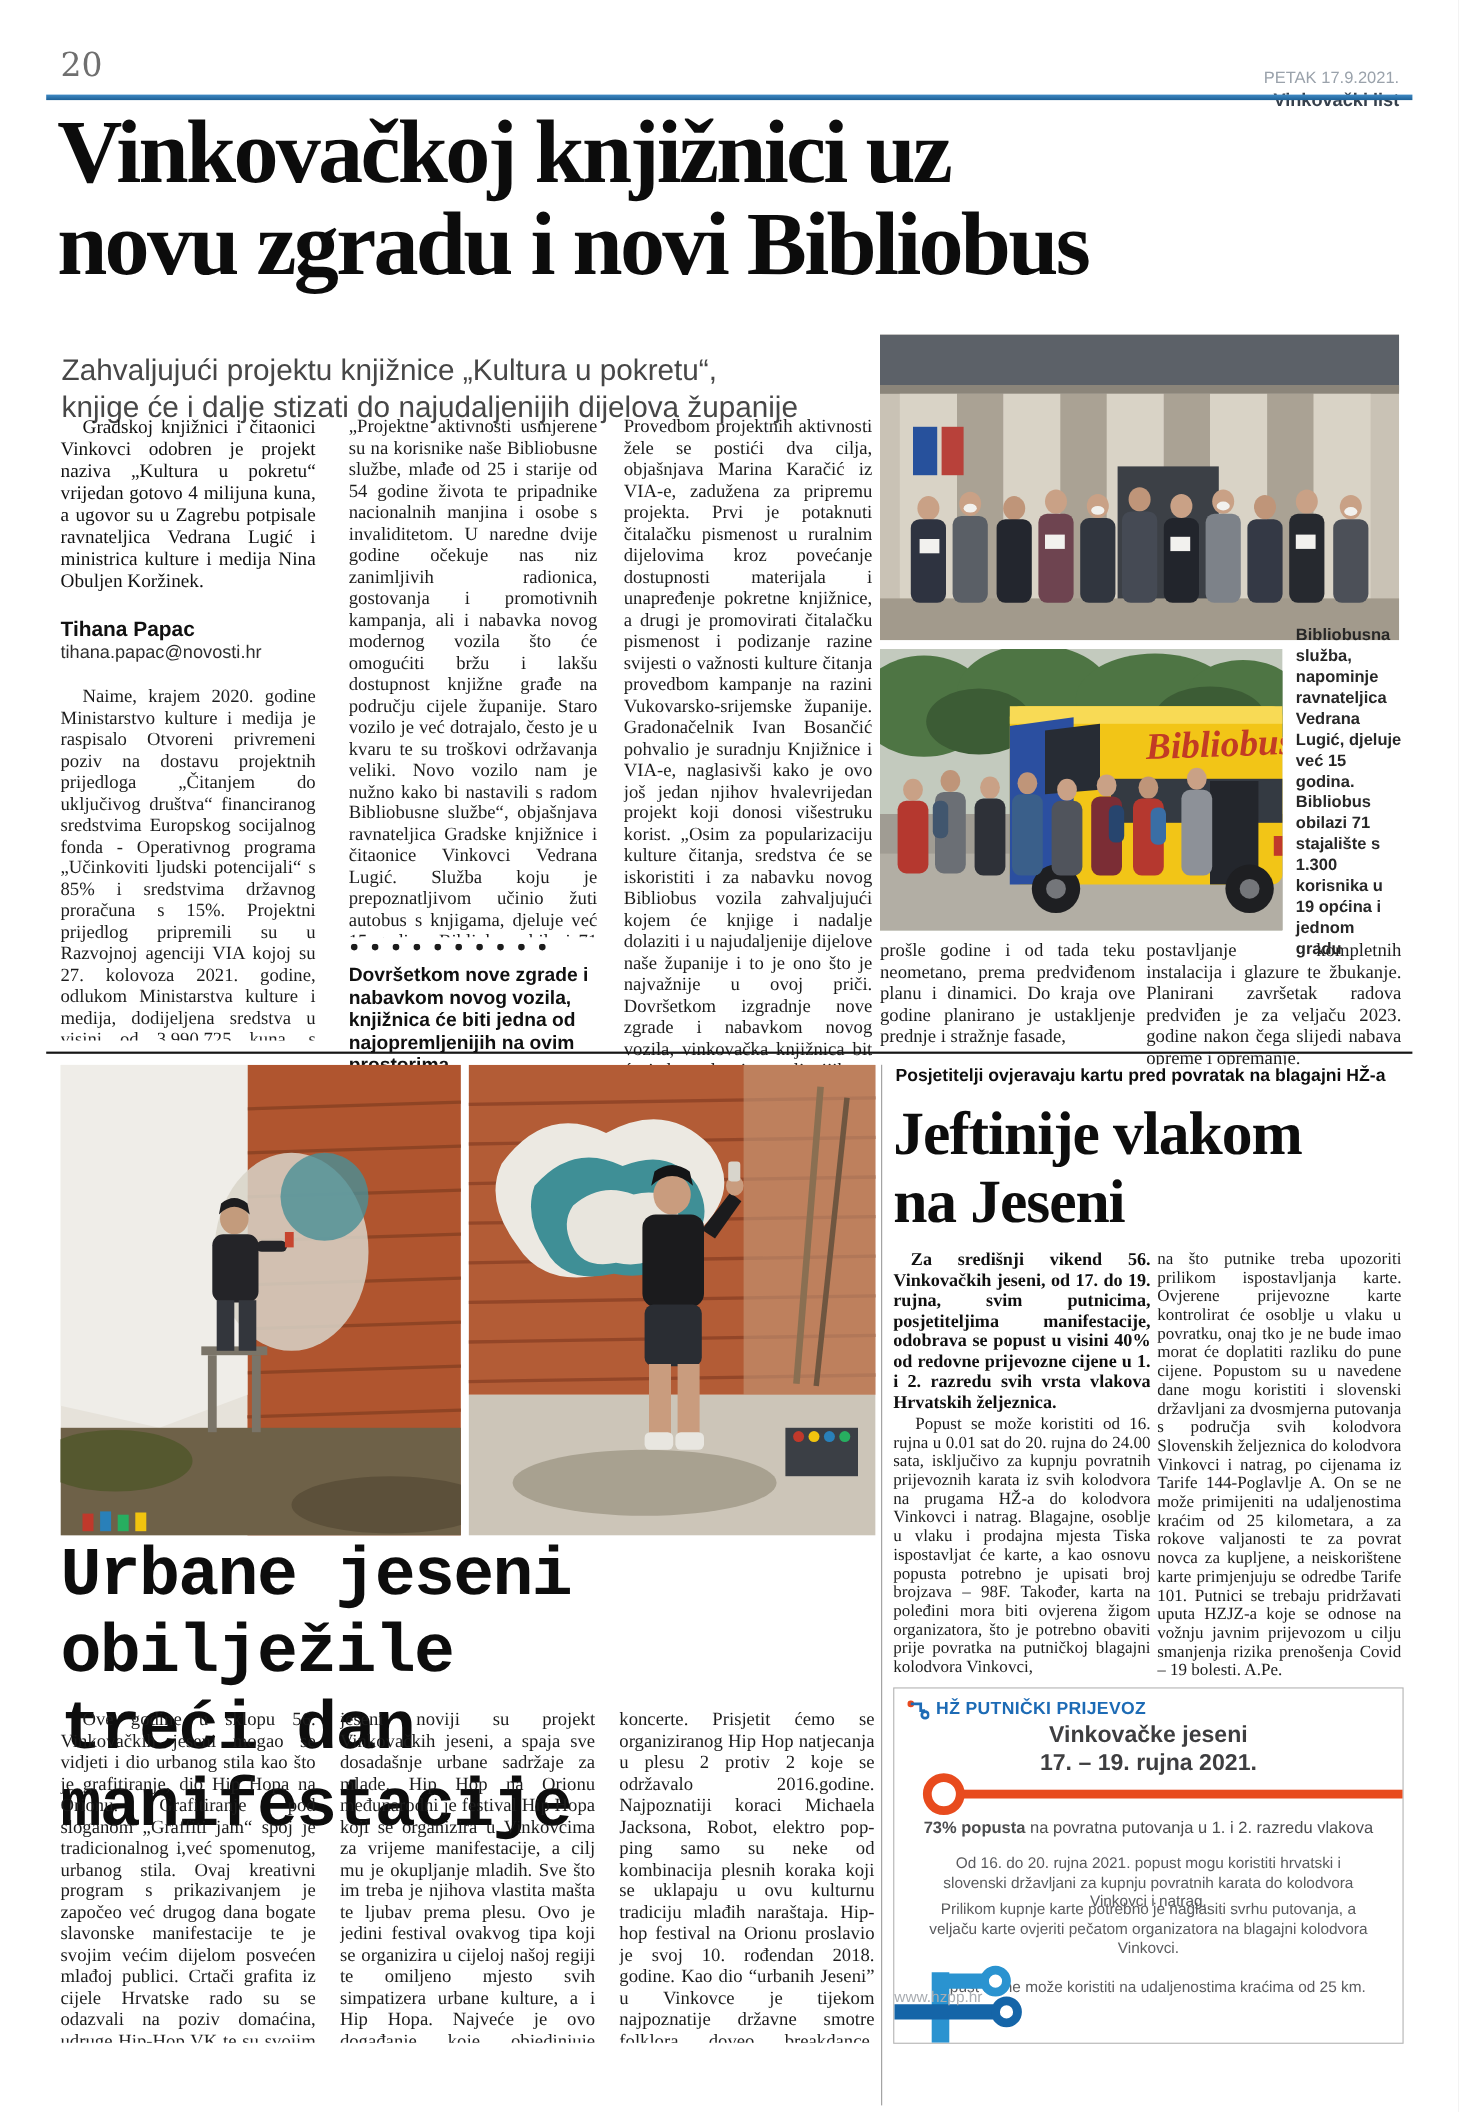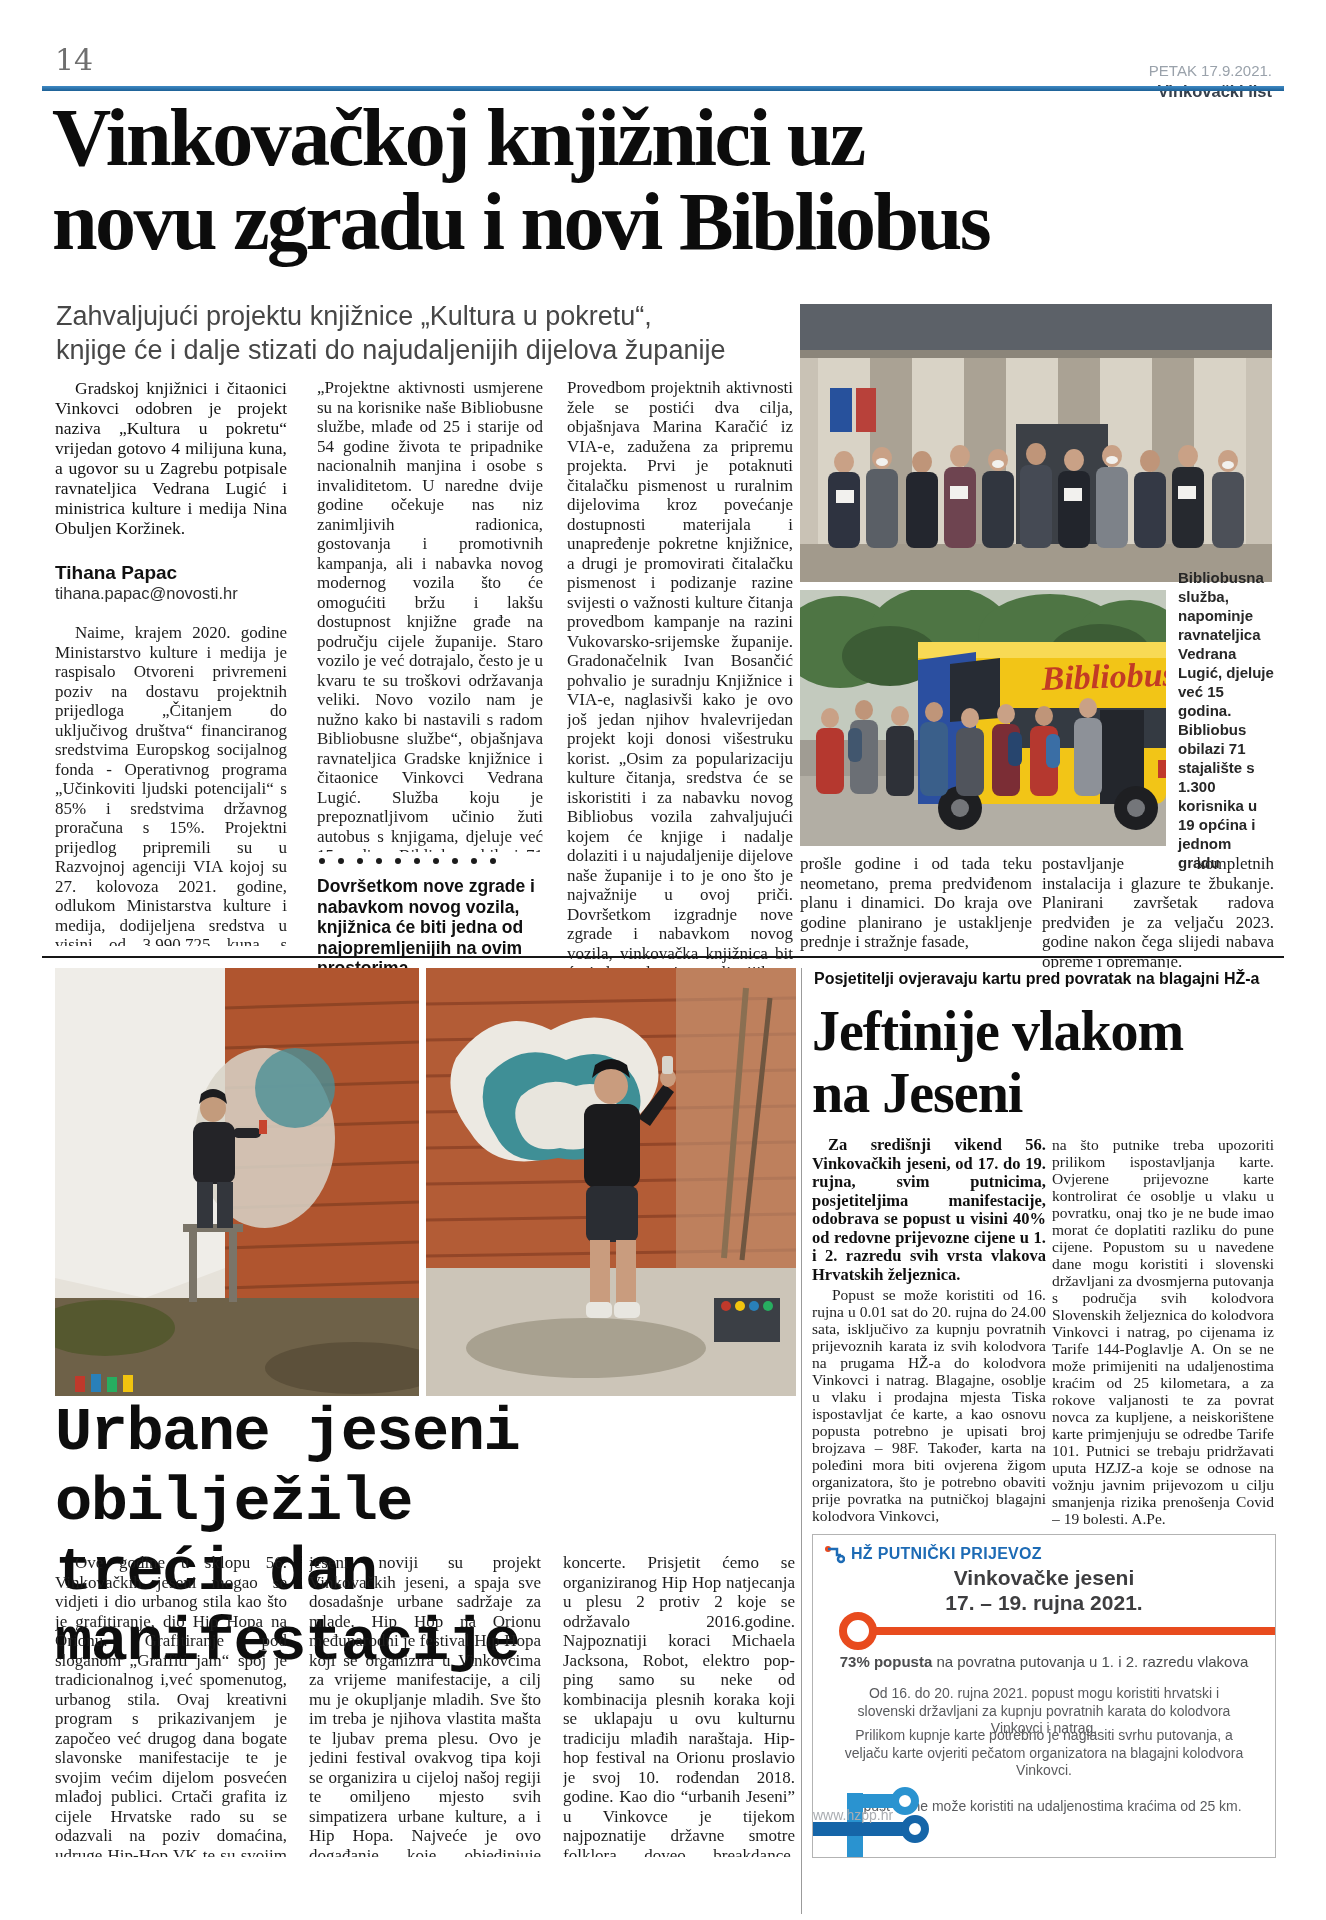--- a/index.html
+++ b/index.html
@@ -6,21 +6,21 @@
   .page{position:relative;width:1326px;height:1920px;background:#ffffff;margin:0 auto;
         font-family:"Liberation Serif",serif;overflow:hidden;}
   .abs{position:absolute;}
   .pageno{font-family:"DejaVu Serif",serif;font-size:30px;color:#6f6f6f;font-weight:400;}
   .hdr-right{text-align:right;font-family:"Liberation Sans",sans-serif;line-height:1.25;margin-top:16px;}
   .hdr-date{font-size:15px;color:#9aa2ab;}
   .hdr-pub{font-size:16.5px;color:#36404c;font-weight:bold;}
   .bluerule{background:linear-gradient(#3f8ac4,#1d6096);}
   .h1{font-family:"Liberation Serif",serif;font-weight:bold;color:#0c0c0c;
       font-size:82px;line-height:84px;letter-spacing:-2.5px;}
-  .subhead{font-family:"Liberation Sans",sans-serif;font-size:27px;line-height:34px;color:#474747;}
+  .subhead{font-family:"Liberation Sans",sans-serif;font-size:27px;line-height:34px;color:#474747;margin-top:20px;}
   .body{font-size:17px;line-height:19.5px;text-align:justify;color:#1d1d1d;overflow:hidden;}
   .lead{font-weight:normal;font-size:17.5px;line-height:20px;text-align:justify;color:#111;text-indent:20px;}
   .indent{text-indent:20px;}
   .byline-name{font-family:"Liberation Sans",sans-serif;font-weight:bold;font-size:19px;color:#111;}
   .byline-mail{font-family:"Liberation Sans",sans-serif;font-size:16.5px;color:#2e2e2e;}
   .dots{display:flex;gap:13px;margin:0 0 12px 2px;}
   .dots i{width:6px;height:6px;border-radius:50%;background:#1c1c1c;}
   .pullquote{font-family:"Liberation Sans",sans-serif;font-weight:bold;
              font-size:17.5px;line-height:20.5px;color:#101010;}
   .caption{font-family:"Liberation Sans",sans-serif;font-weight:bold;font-size:15px;
@@ -42,21 +42,21 @@
   .ad-p{text-align:center;font-size:14px;line-height:17.5px;color:#5a5b5e;}
   .ad-web{text-align:left;font-size:14px;color:#a9adb2;}
   .oline{background:#e84b1e;}
   .oring{width:22px;height:22px;border:8px solid #e84b1e;border-radius:50%;background:#fff;}
 </style>
 </head>
 <body>
 
 <div class="page">
 
-  <div class="abs pageno" style="left:55px;top:42px;">14</div>
+  <div class="abs pageno" style="left:55px;top:42px;">20</div>
   <div class="abs hdr-right" style="right:54px;top:46px;">
     <div class="hdr-date">PETAK 17.9.2021.</div>
     <div class="hdr-pub">Vinkovački list</div>
   </div>
   <div class="abs bluerule" style="left:42px;top:86px;width:1242px;height:5px;"></div>
 
   <div class="abs h1" style="left:52px;top:96px;width:1250px;">
     <div>Vinkovačkoj knjižnici uz</div>
     <div>novu zgradu i novi Bibliobus</div>
   </div>

